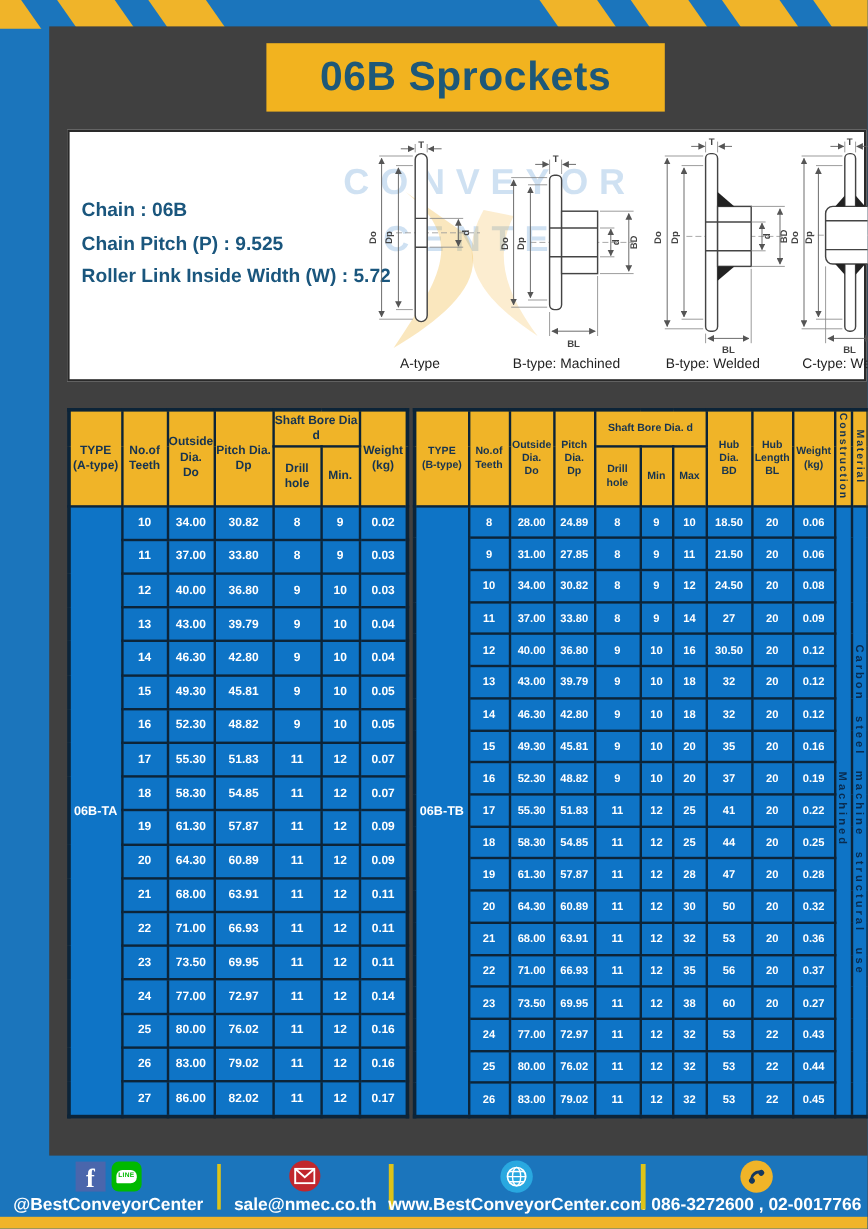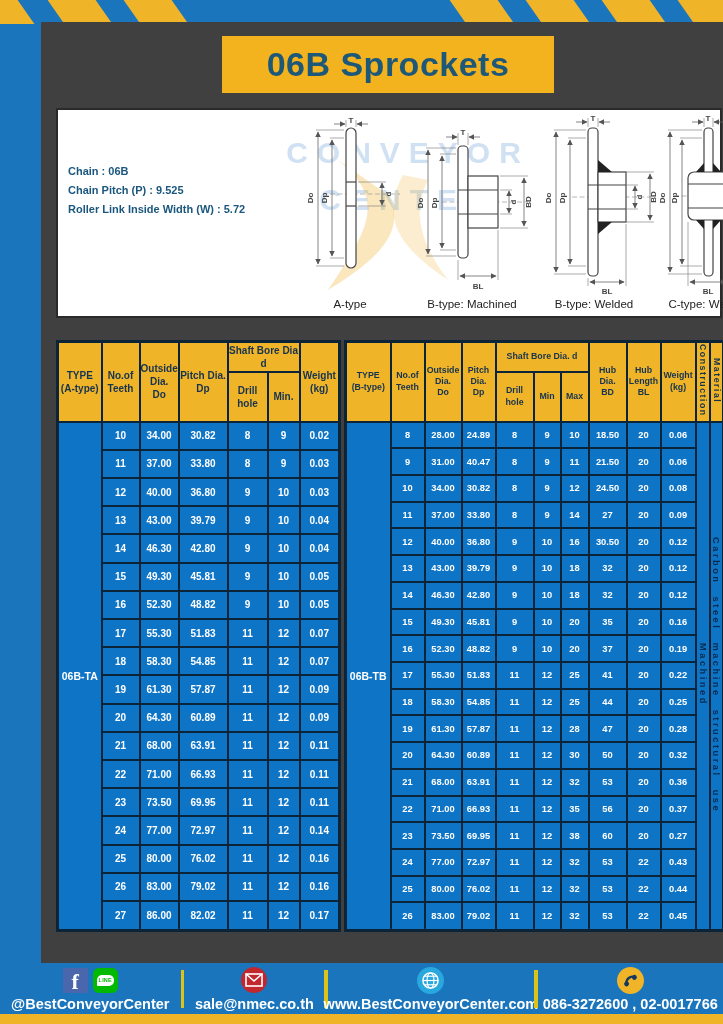--- a/index.html
+++ b/index.html
@@ -15,21 +15,21 @@
   .sheet{position:absolute;left:28px;top:22px;width:694px;height:941px;background:#404040;margin-left:13px;}
   .title-box{
     position:absolute;left:181px;top:14px;width:332px;height:57px;background:#f2b31f;
     display:flex;align-items:center;justify-content:center;
     color:#1e5878;font-size:34px;font-weight:bold;letter-spacing:.5px;
   }
   .diagram-panel{
     position:absolute;left:15px;top:86px;width:666px;height:210px;background:#fff;
     border:2px solid #2a2a2a;box-sizing:border-box;
   }
-  .specs{position:absolute;left:10px;top:52px;color:#1a567d;font-size:11px;font-weight:bold;line-height:1.72;white-space:nowrap;}
+  .specs{position:absolute;left:10px;top:52px;color:#1a567d;font-size:16px;font-weight:bold;line-height:1.72;white-space:nowrap;}
   .watermark{position:absolute;left:180px;top:20px;width:340px;text-align:center;
     color:rgba(110,165,215,.33);font-weight:bold;font-size:30px;letter-spacing:9px;line-height:1.55;pointer-events:none;}
   .wm-swoosh{position:absolute;left:250px;top:30px;pointer-events:none;}
   .diag{position:absolute;}
   .diag svg{display:block;}
   .dcap{position:absolute;top:188px;color:#222;font-size:11.5px;text-align:center;}
   .dline{stroke:#444;stroke-width:1.2;fill:#fff;}
   .dimline{stroke:#666;stroke-width:.8;}
   .extline{stroke:#888;stroke-width:.7;}
   .cline{stroke:#999;stroke-width:.7;stroke-dasharray:5 2.5;}
@@ -486,21 +486,21 @@
           <td>10</td>
           <td>18.50</td>
           <td>20</td>
           <td>0.06</td>
           <td rowspan="19" class="vert-td"><span>Machined</span></td>
           <td rowspan="19" class="vert-td"><span>Carbon steel machine structural use</span></td>
         </tr>
         <tr>
           <td>9</td>
           <td>31.00</td>
-          <td>40.47</td>
+          <td>27.85</td>
           <td>8</td>
           <td>9</td>
           <td>11</td>
           <td>21.50</td>
           <td>20</td>
           <td>0.06</td>
         </tr>
         <tr>
           <td>10</td>
           <td>34.00</td>

